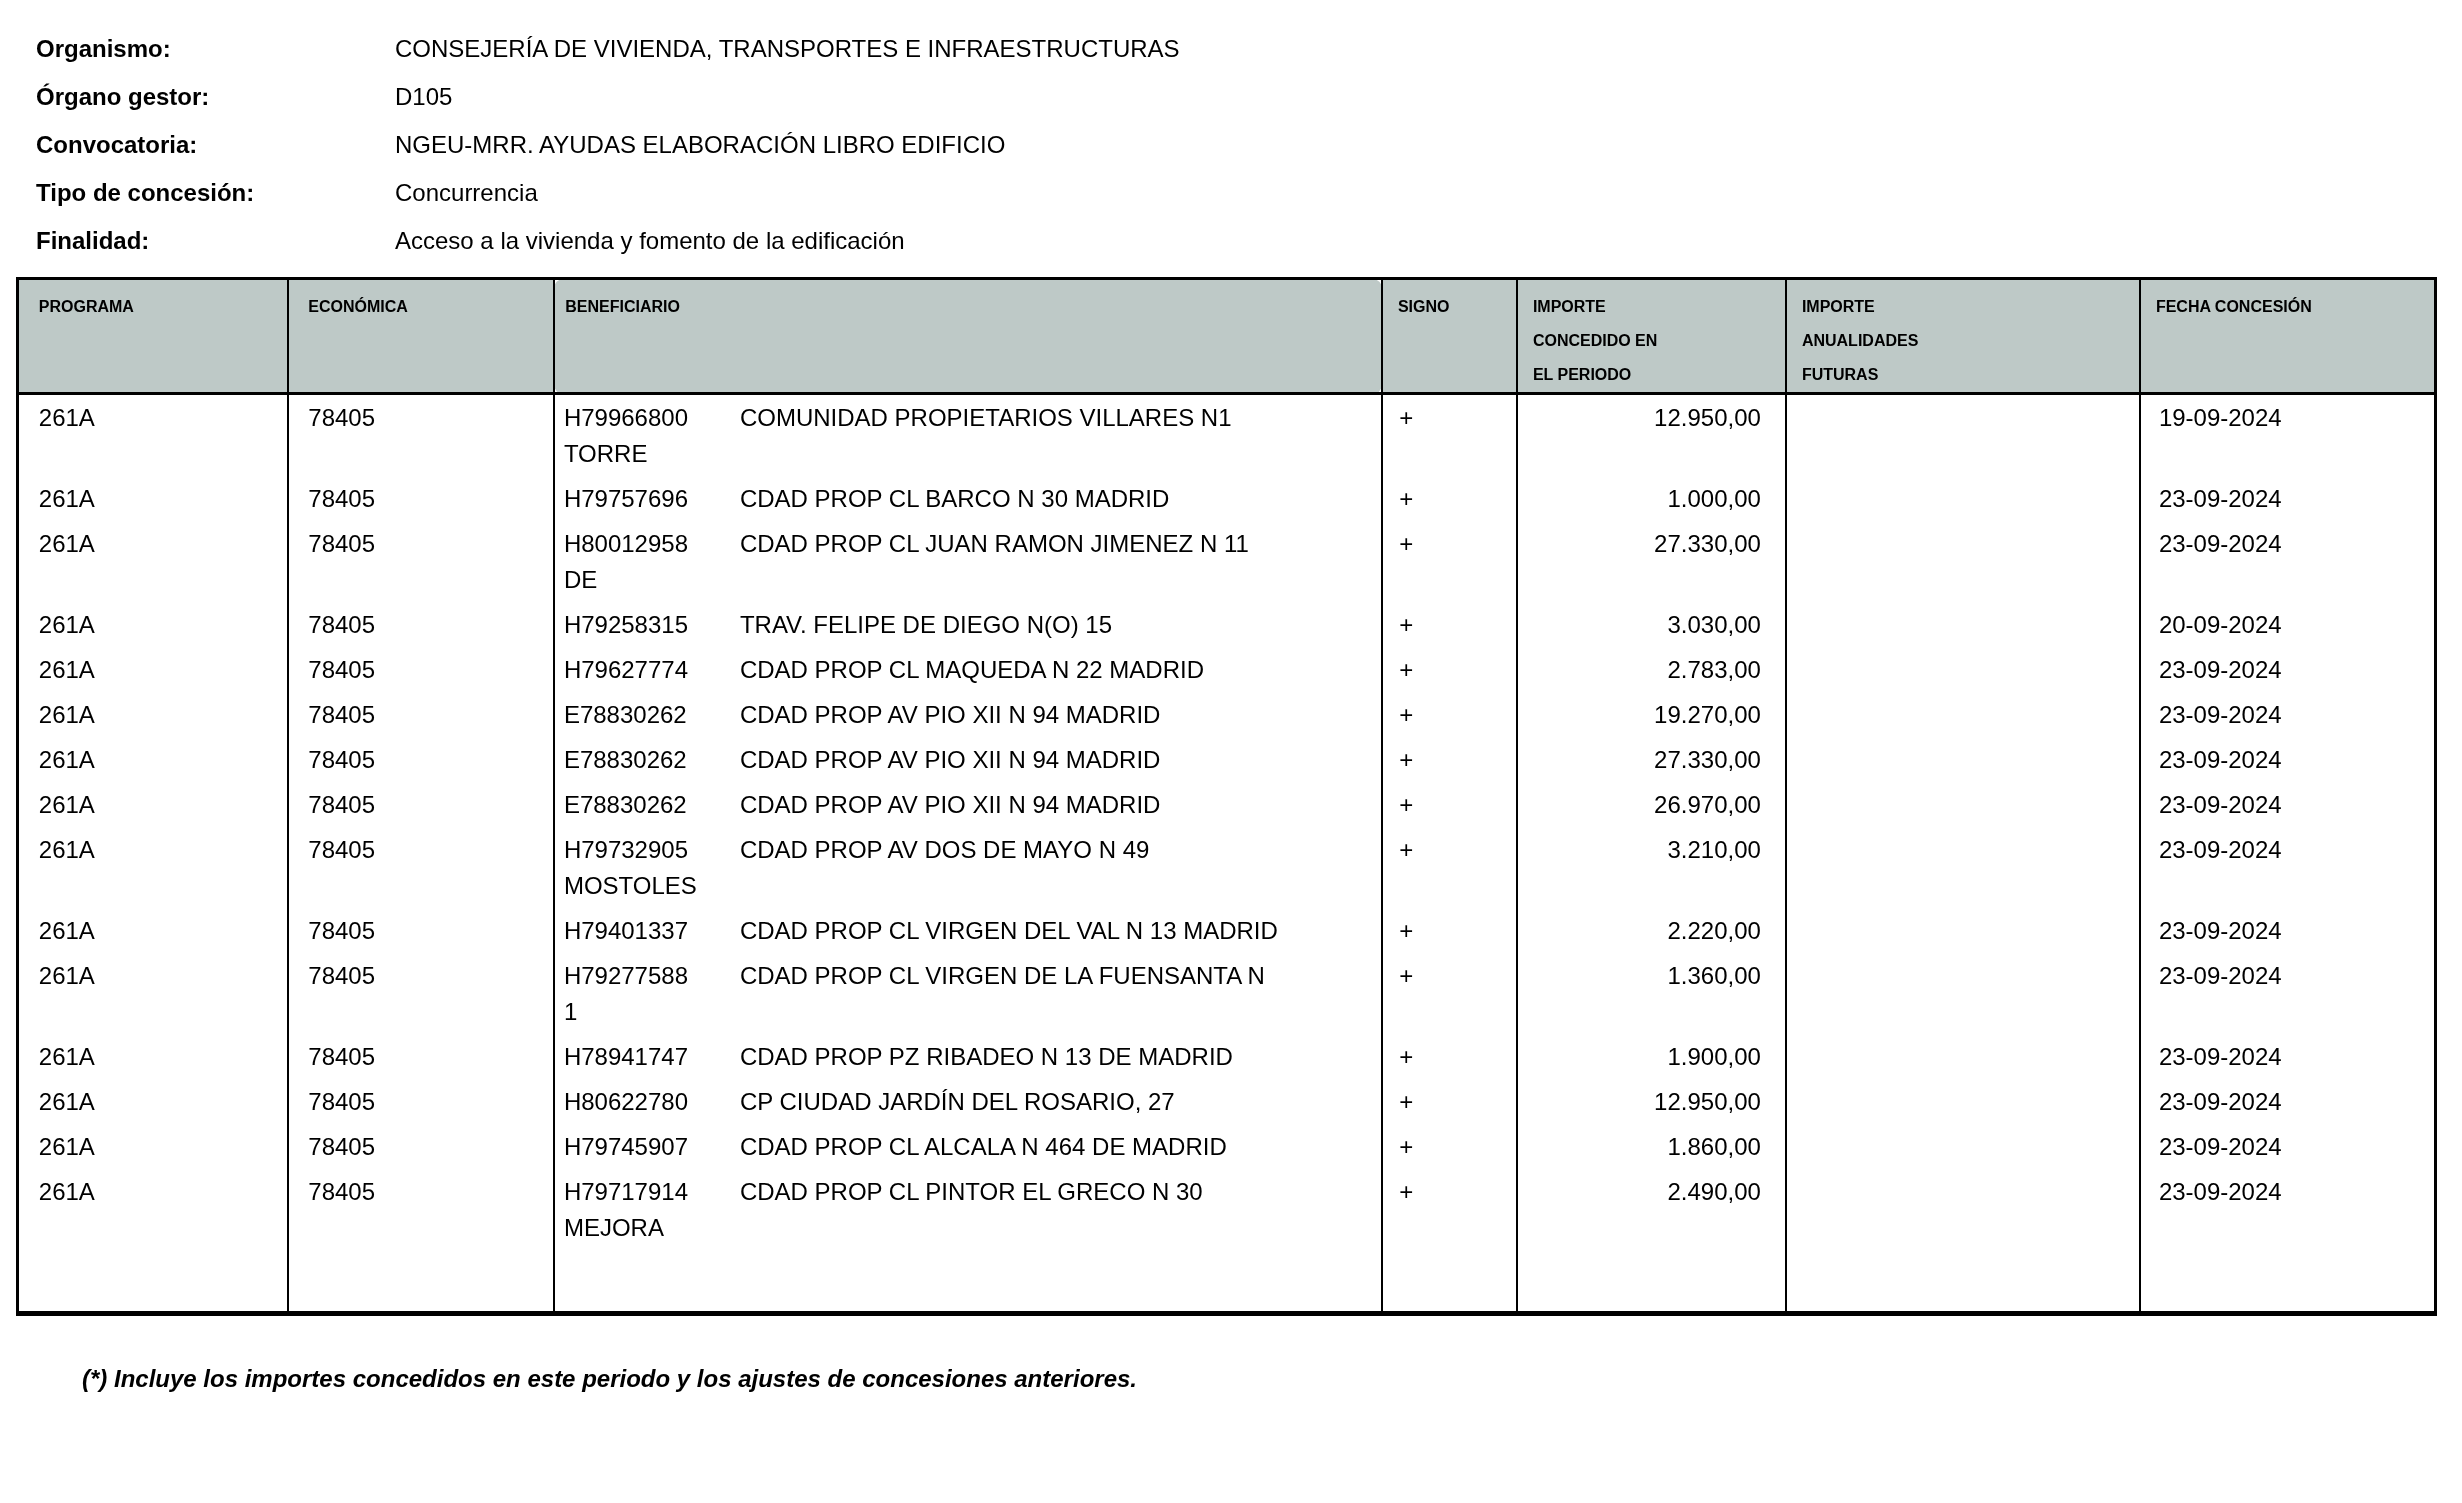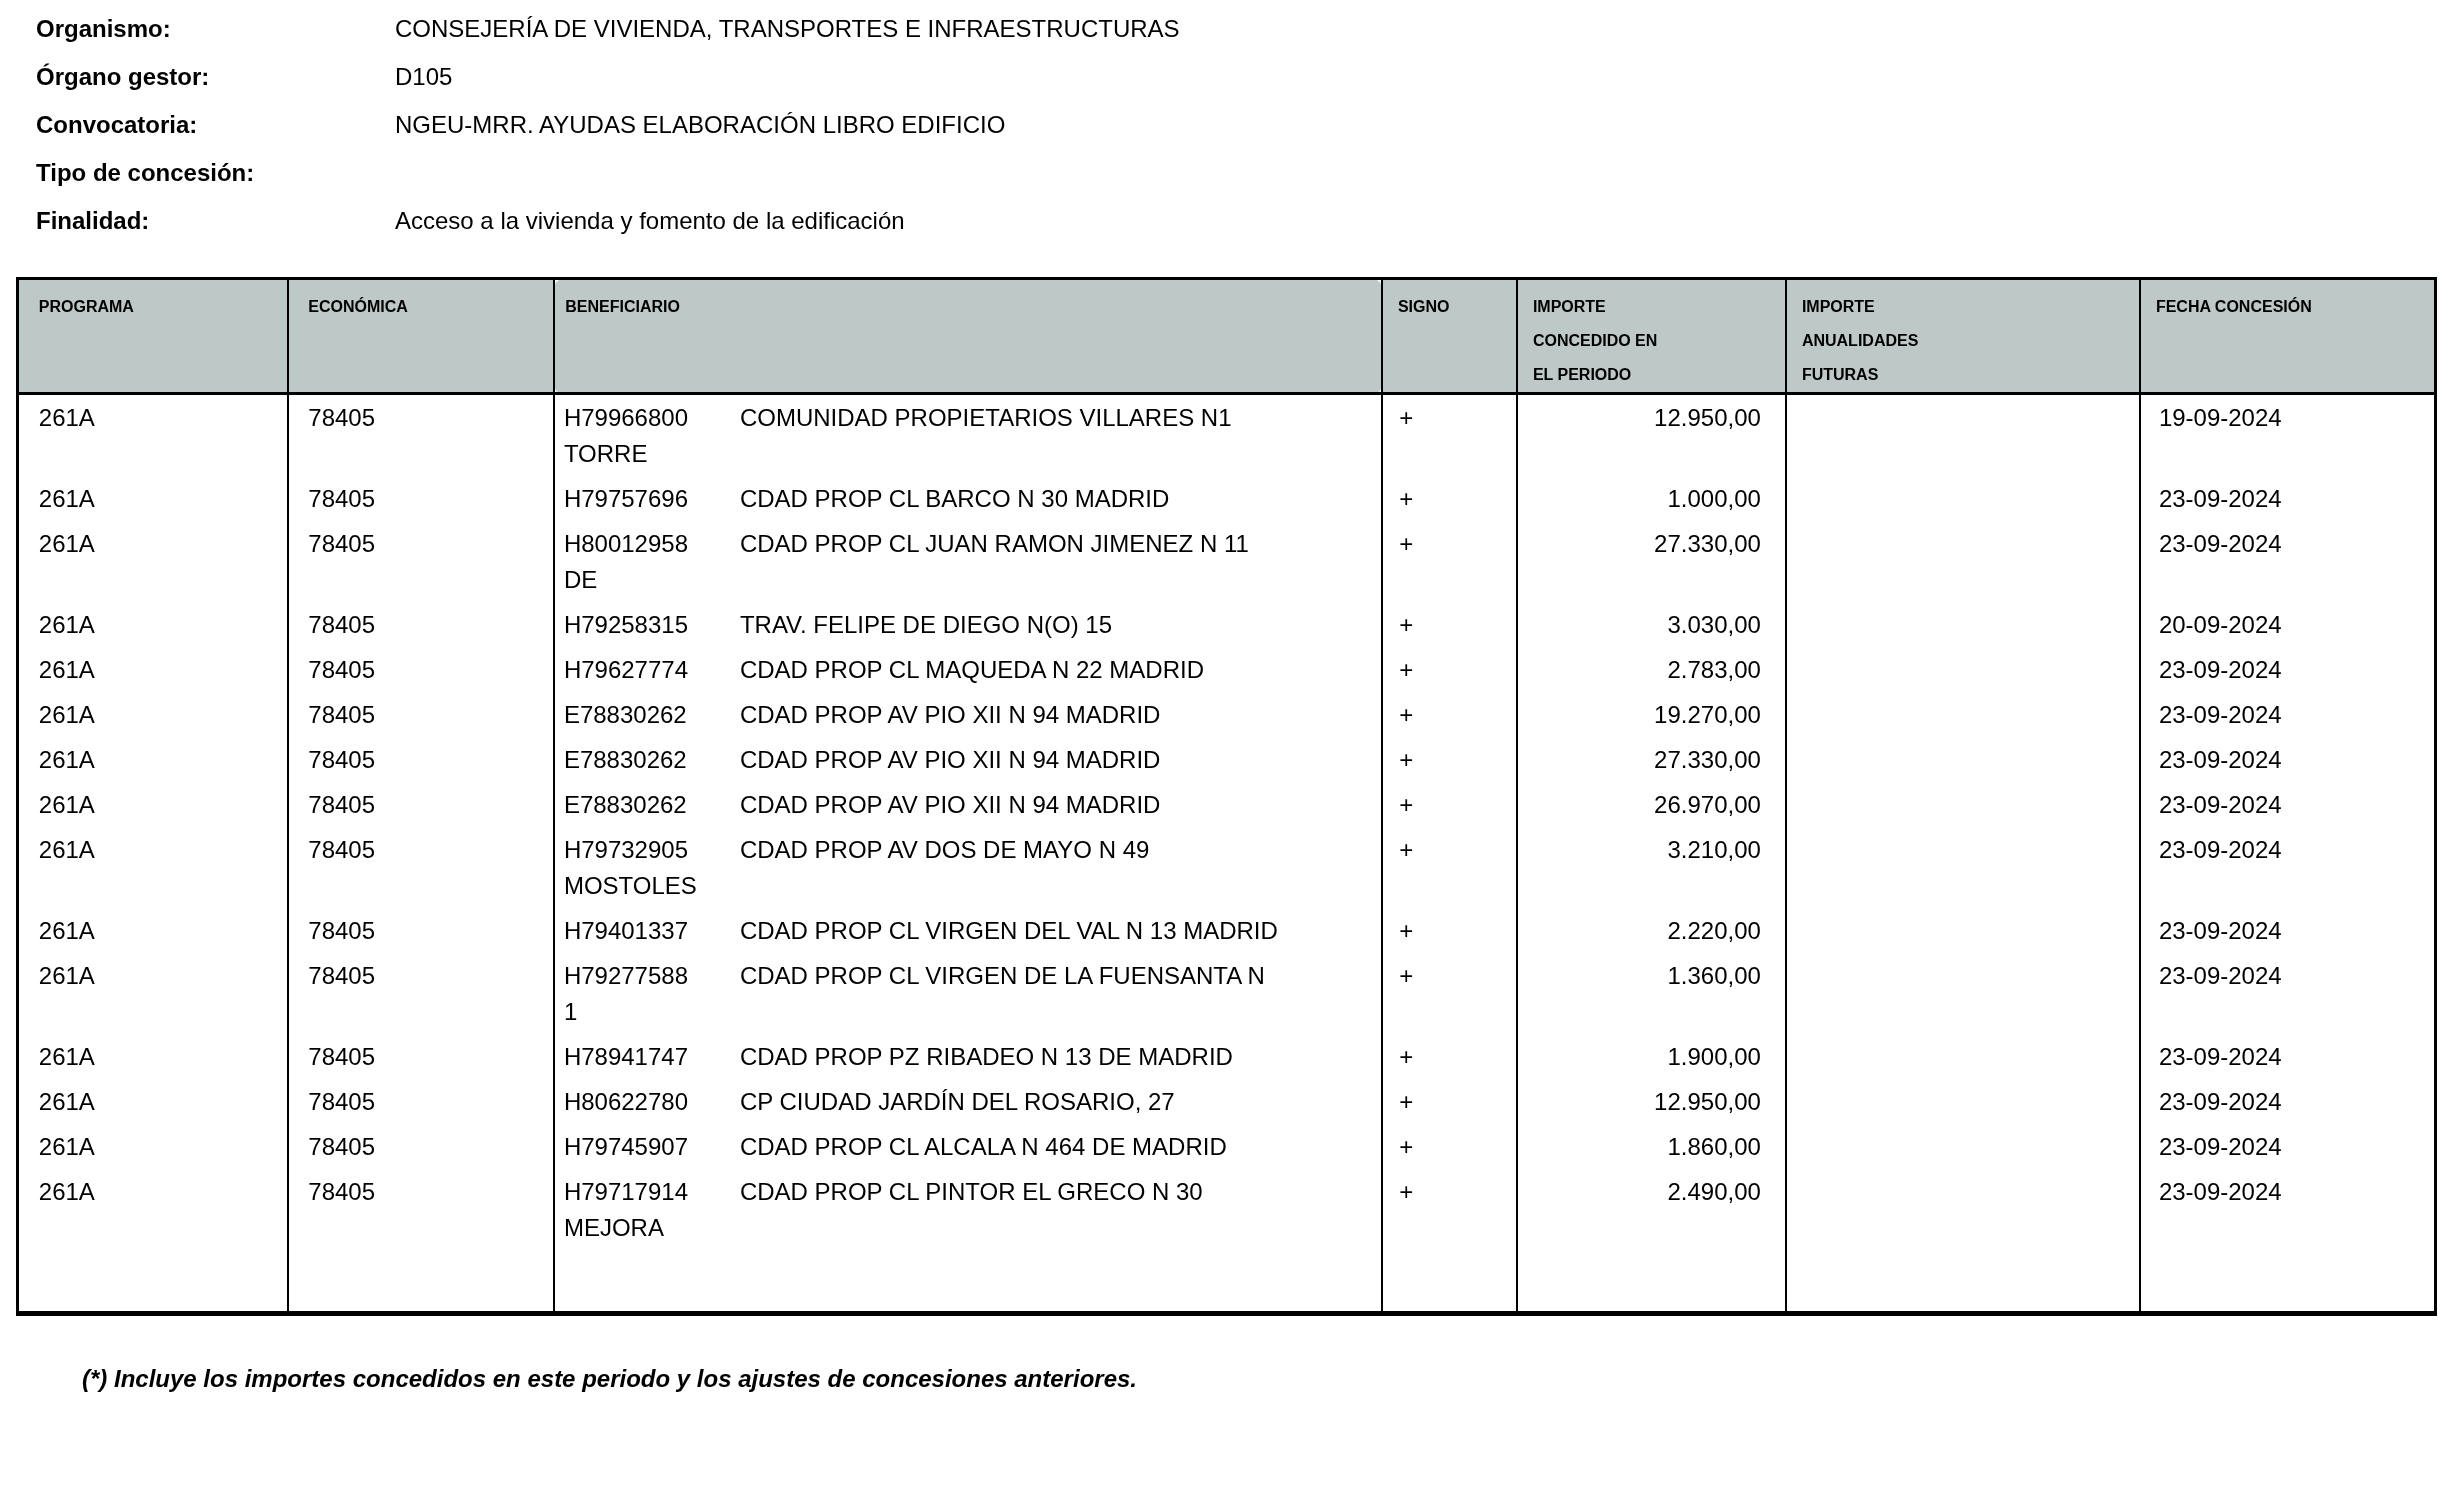--- a/index.html
+++ b/index.html
@@ -4,21 +4,21 @@
 <style>
   html,body{margin:0;padding:0;}
   body{
     width:2462px;height:1504px;
     background:#ffffff;color:#000;
     font-family:"Liberation Sans","DejaVu Sans",sans-serif;
     position:relative;overflow:hidden;
   }
   
   .meta{padding:15px 0 0 36px;}
-  .meta-row{display:flex;height:48px;align-items:flex-start;font-size:24px;}
+  .meta-row{display:flex;height:48px;align-items:flex-end;font-size:24px;}
   .meta-label{font-weight:bold;width:359px;flex:none;}
   .meta-value{flex:1;}
   
   table.grants{
     border-collapse:collapse;table-layout:fixed;
     margin:22px 0 0 16.4px;width:2419px;
     border:3.7px solid #000;border-bottom-width:5.2px;
   }
   col.c-programa{width:270px;}
   col.c-economica{width:266px;}
@@ -71,20 +71,21 @@
   <div class="meta-row">
     <div class="meta-label">Órgano gestor:</div>
     <div class="meta-value">D105</div>
   </div>
   <div class="meta-row">
     <div class="meta-label">Convocatoria:</div>
     <div class="meta-value">NGEU-MRR. AYUDAS ELABORACIÓN LIBRO EDIFICIO</div>
   </div>
   <div class="meta-row">
     <div class="meta-label">Tipo de concesión:</div>
+    <div class="meta-value">Concurrencia</div>
   </div>
   <div class="meta-row">
     <div class="meta-label">Finalidad:</div>
     <div class="meta-value">Acceso a la vivienda y fomento de la edificación</div>
   </div>
 </div>
 
 <table class="grants">
   <colgroup>
     <col class="c-programa">

